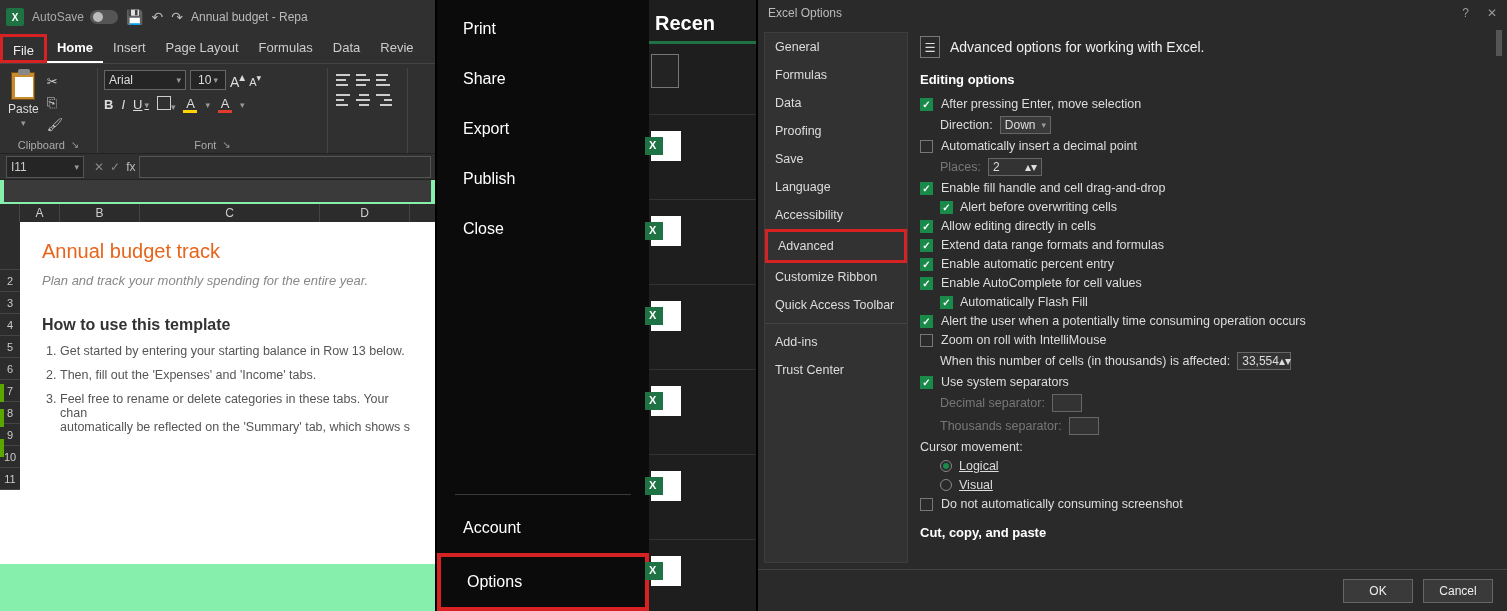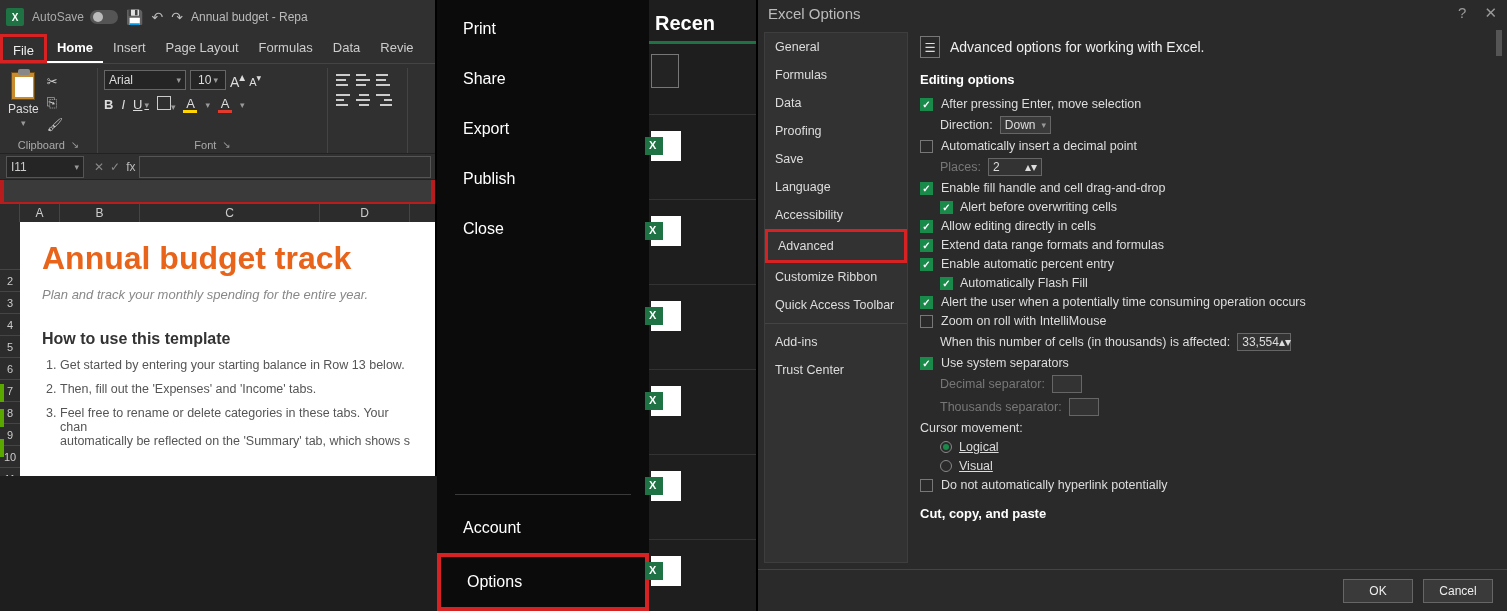--- a/index.html
+++ b/index.html
@@ -9,22 +9,22 @@
     color: #ddd;
     font-size: 13px;
     width: 1507px;
     height: 611px;
     overflow: hidden;
     display: flex;
   }
   
   .p1 {
     width: 437px;
-    height: 476px;
-    background: #b91c1c;
+    height: 611px;
+    background: #86efac;
     position: relative;
     overflow: hidden;
     border-right: 2px solid #000;
   }
   .tbar {
     display: flex; align-items: center; gap: 8px;
     height: 34px; padding: 0 6px; background: #303030;
   }
   .xl-badge { width:18px; height:18px; background:#1f7244; border-radius:2px; display:flex; align-items:center; justify-content:center; color:#fff; font-size:10px; font-weight:bold; }
   .xl-badge::before{content:"X";}
@@ -83,21 +83,21 @@
   .fbar{ flex:1; height:22px; background:#2f2f2f; border:1px solid #555; margin-right:4px;}
   .fbar-ext{height:22px; background:#3a3a3a; margin:0 4px 2px;}
 
   .sheet{ background:#fff; color:#333; position:relative; height:360px;}
   .colhdr{ display:flex; background:#2c2c2c; color:#ccc; font-size:12px;}
   .colhdr .ch{ border-right:1px solid #454545; text-align:center; padding:2px 0;}
   .rowhdr{ position:absolute; left:0; top:18px; width:20px; display:flex; flex-direction:column;}
   .rowhdr .rh{ height:22px; background:#2c2c2c; border-bottom:1px solid #454545; color:#ccc; font-size:11px; text-align:center; line-height:22px;}
   .rowhdr .pad{ height:48px; }
   .doc{ position:absolute; left:22px; right:0; top:18px; bottom:0; background:#fff; padding:18px 20px; overflow:hidden; color:#444;}
-  .doc h1{ font-size:32px; font-weight:700; }
+  .doc h1{ font-size:20px; font-weight:400; }
   .subtitle{ color:#888; font-style:italic; margin:10px 0 28px; font-size:13px;}
   .howto{ font-weight:700; color:#333; font-size:16px; margin-bottom:10px;}
   .ol{ list-style:decimal; padding-left:18px; display:flex; flex-direction:column; gap:10px; font-size:12.5px; color:#555;}
   .lg{ position:absolute; left:0; width:4px; background:#5aa700;}
   .lg1{ top:180px; height:18px;} .lg2{ top:205px; height:18px;} .lg3{ top:235px; height:18px;}
 
   
   .p2{
     width:321px; height:611px; background:#000; display:flex; overflow:hidden;
     border-right:2px solid #000;
@@ -114,21 +114,21 @@
   .xlsx-ic::before{content:""; position:absolute; left:-6px; top:6px; width:18px; height:18px; background:#1f7244; color:#fff; font-size:11px; font-weight:bold;}
   .xlsx-ic::after{content:"X"; position:absolute; left:-2px; top:8px; color:#fff; font-size:11px; font-weight:bold;}
   .recentcol hr{border:none;border-top:1px solid #333;margin:0 0 16px;}
 
   
   .p3{
     flex:1; height:611px; background:#2a2a2a; display:flex; flex-direction:column;
   }
   .p3-title{
     height:26px; display:flex; align-items:center; justify-content:space-between;
-    padding:0 10px; color:#bbb; font-size:15px; background:#2a2a2a;
+    padding:0 10px; color:#bbb; font-size:12px; background:#2a2a2a;
   }
   .p3-title .r{display:flex; gap:18px; color:#999;}
   .p3-body{ flex:1; display:flex; overflow:hidden;}
   .catlist{
     width:144px; background:#323232; margin:6px; border:1px solid #3e3e3e;
     display:flex; flex-direction:column;
   }
   .catlist .cat{ padding:7px 10px; font-size:12.5px; color:#ddd;}
   .catlist hr{ border:none; border-top:1px solid #444; margin:4px 0;}
   .adv-box{ border:3px solid #d62222; }
@@ -429,20 +429,24 @@
           <span>Allow editing directly in cells</span>
         </div>
       <div class="line">
           <span class="chk on"></span>
           <span>Extend data range formats and formulas</span>
         </div>
       <div class="line">
           <span class="chk on"></span>
           <span>Enable automatic percent entry</span>
         </div>
+      <div class="line">
+          <span class="chk on"></span>
+          <span>Enable AutoComplete for cell values</span>
+        </div>
       <div class="line indent1">
           <span class="chk on"></span>
           <span>Automatically Flash Fill</span>
         </div>
       <div class="line">
           <span class="chk on"></span>
           <span>Alert the user when a potentially time consuming operation occurs</span>
         </div>
       <div class="line">
           <span class="chk"></span>
@@ -472,21 +476,21 @@
       <div class="line indent1">
           <span class="radio on"></span>
           <span class="u">Logical</span>
         </div>
       <div class="line indent1">
           <span class="radio"></span>
           <span class="u">Visual</span>
         </div>
       <div class="line">
           <span class="chk"></span>
-          <span>Do not automatically hyperlink potentially</span>
+          <span>Do not automatically consuming screenshot</span>
         </div>
 
       <div class="sect-title" style="margin-top:14px">Cut, copy, and paste</div>
     </div>
   </div>
   <div class="p3-foot">
     <div class="btn">OK</div>
     <div class="btn">Cancel</div>
   </div>
 </div>

